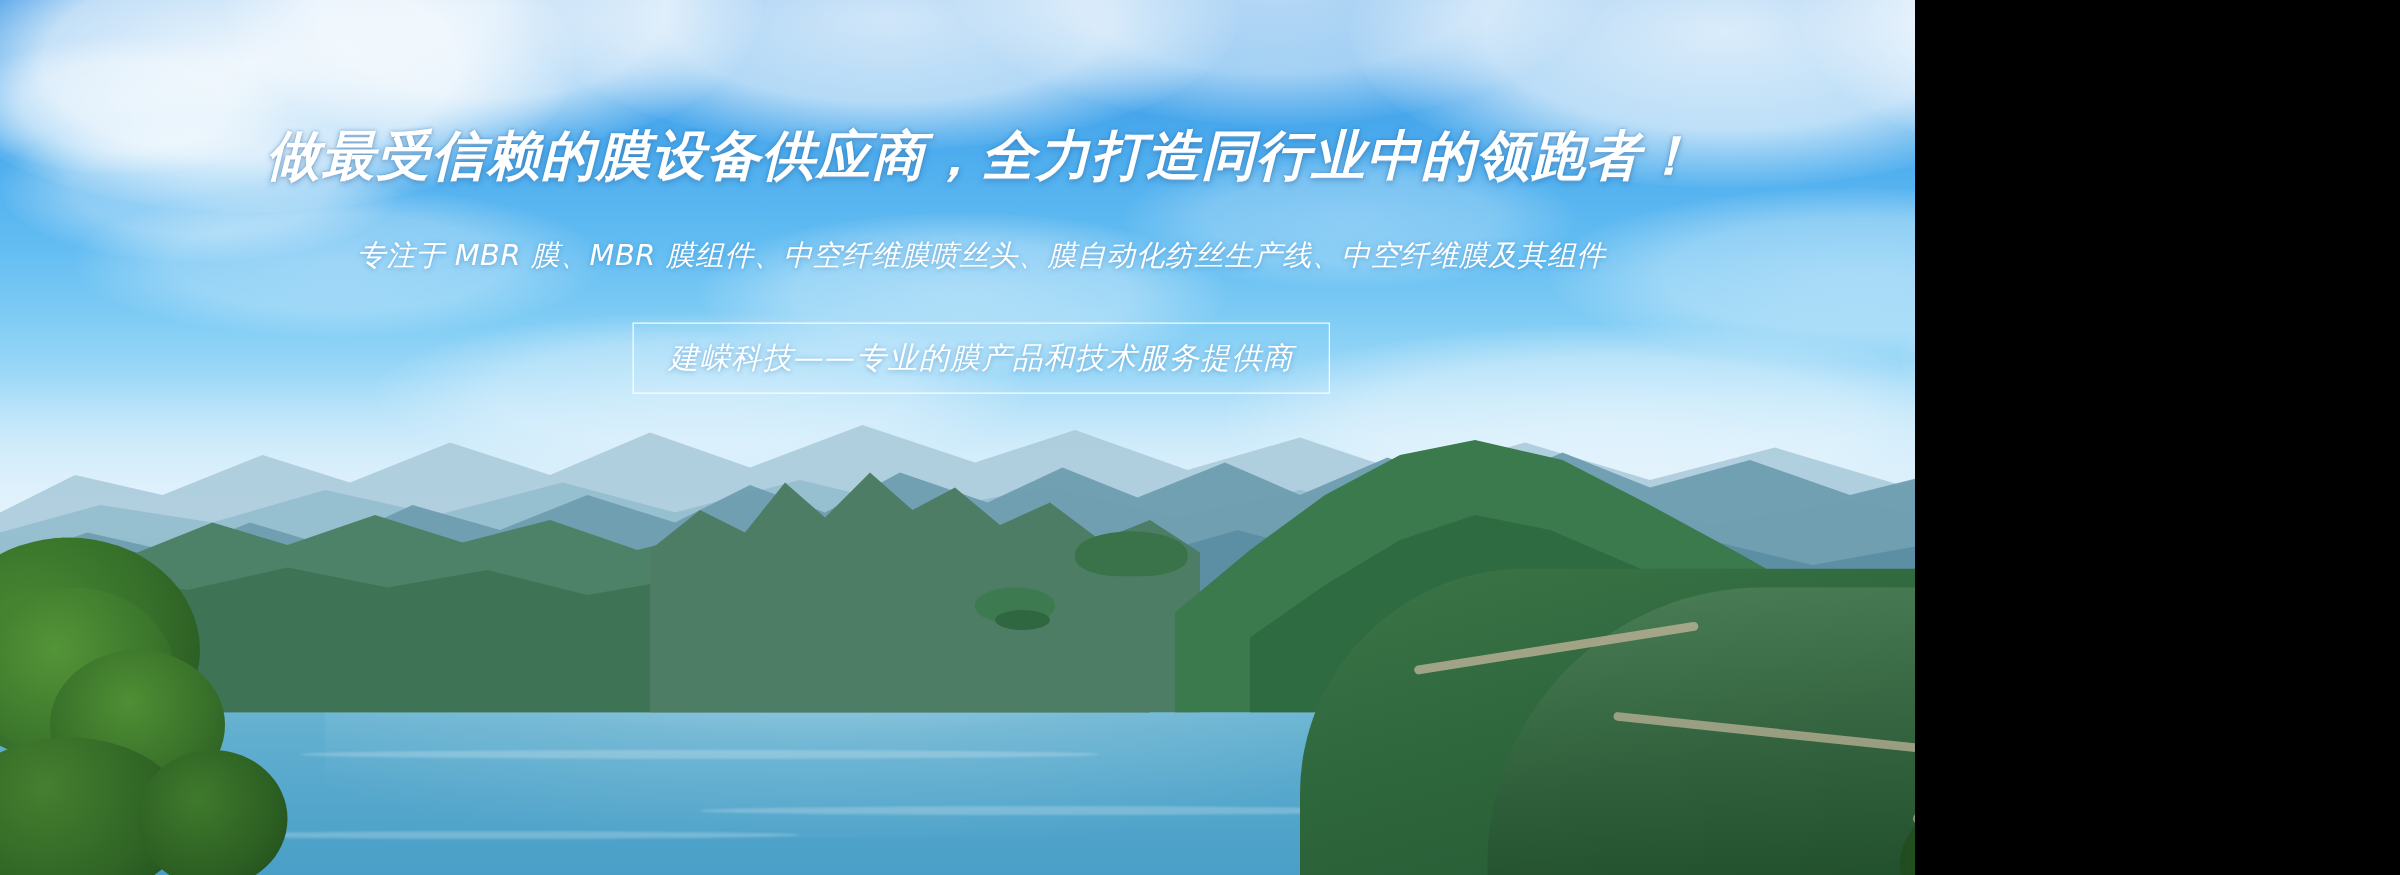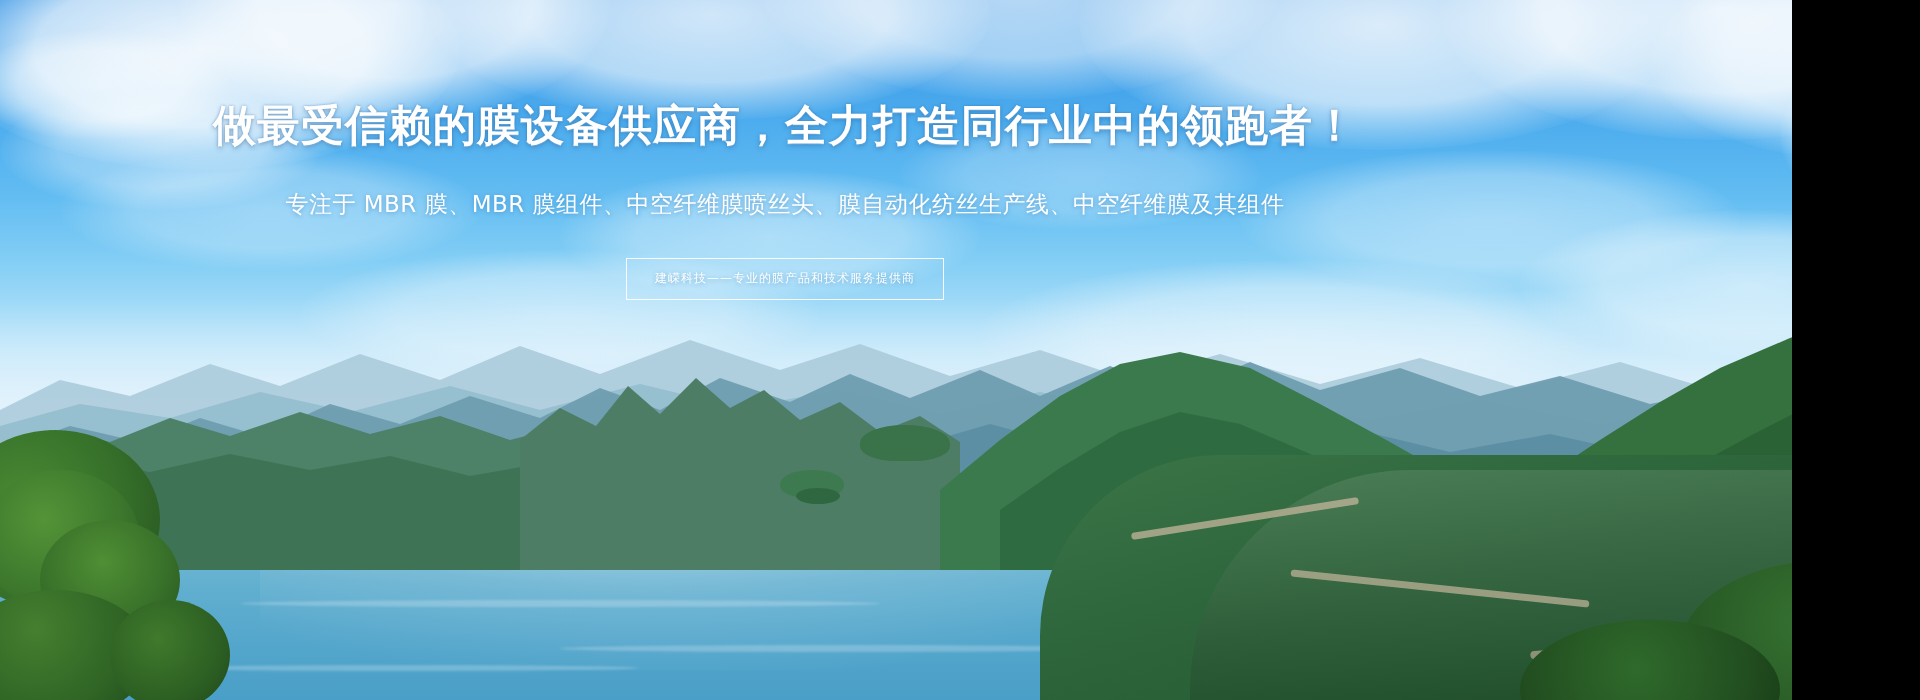--- a/index.html
+++ b/index.html
@@ -6,24 +6,25 @@
     margin: 0;
     padding: 0;
     background: #000;
   }
   body {
     font-family: "DejaVu Sans", "Liberation Sans", sans-serif;
   }
 
   .banner {
     position: relative;
-    width: 1792px;
+    width: 1532px;
     height: 700px;
     overflow: hidden;
     background: #1d4ed8;
+    font-style: italic;
   }
 
   
   .sky {
     position: absolute;
     left: 0; top: 0;
     width: 1920px; height: 430px;
     background:
       linear-gradient(to bottom,
         #2b8fe4 0%,
@@ -152,21 +153,21 @@
   }
 
   .hero-tagline-wrap {
     padding-top: 26px;
   }
   .hero-tagline {
     display: inline-block;
     padding: 11px 28px 12px 28px;
     border: 1px solid rgba(255,255,255,.92);
     font-family: "DejaVu Sans", "Liberation Sans", sans-serif;
-    font-size: 12px;
+    font-size: 24px;
     letter-spacing: 1px;
     color: #ffffff;
     text-shadow: 0 1px 4px rgba(40,110,175,.45);
     white-space: nowrap;
   }
 </style>
 </head>
 <body>
 
 <div class="banner">

